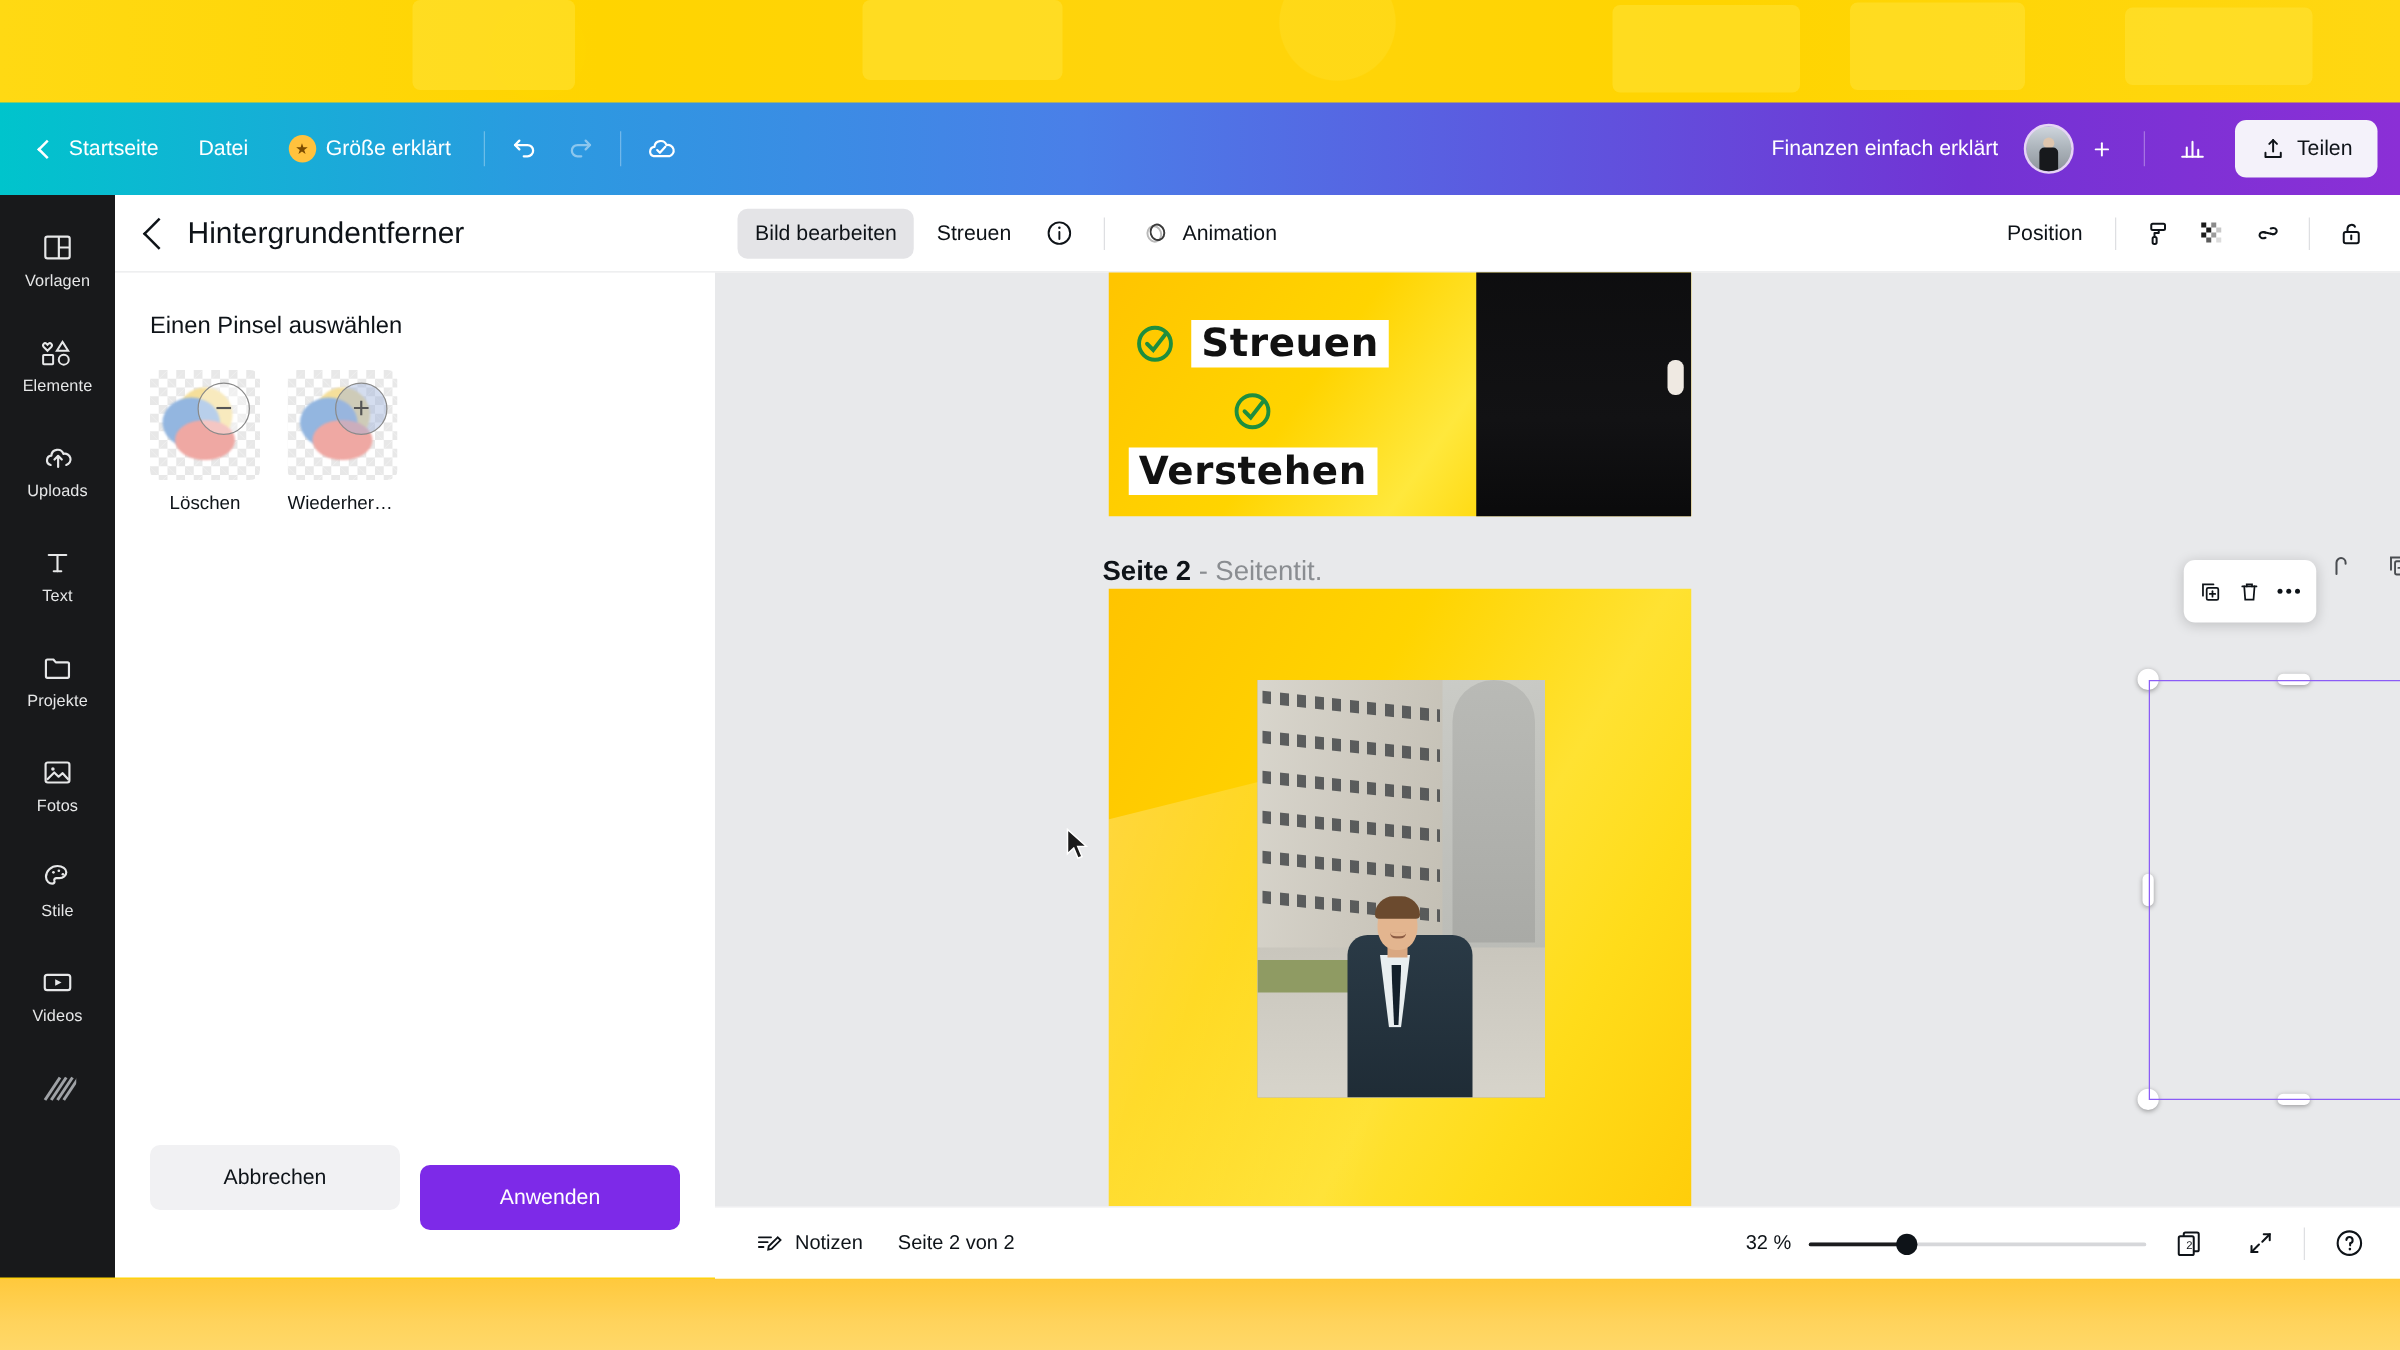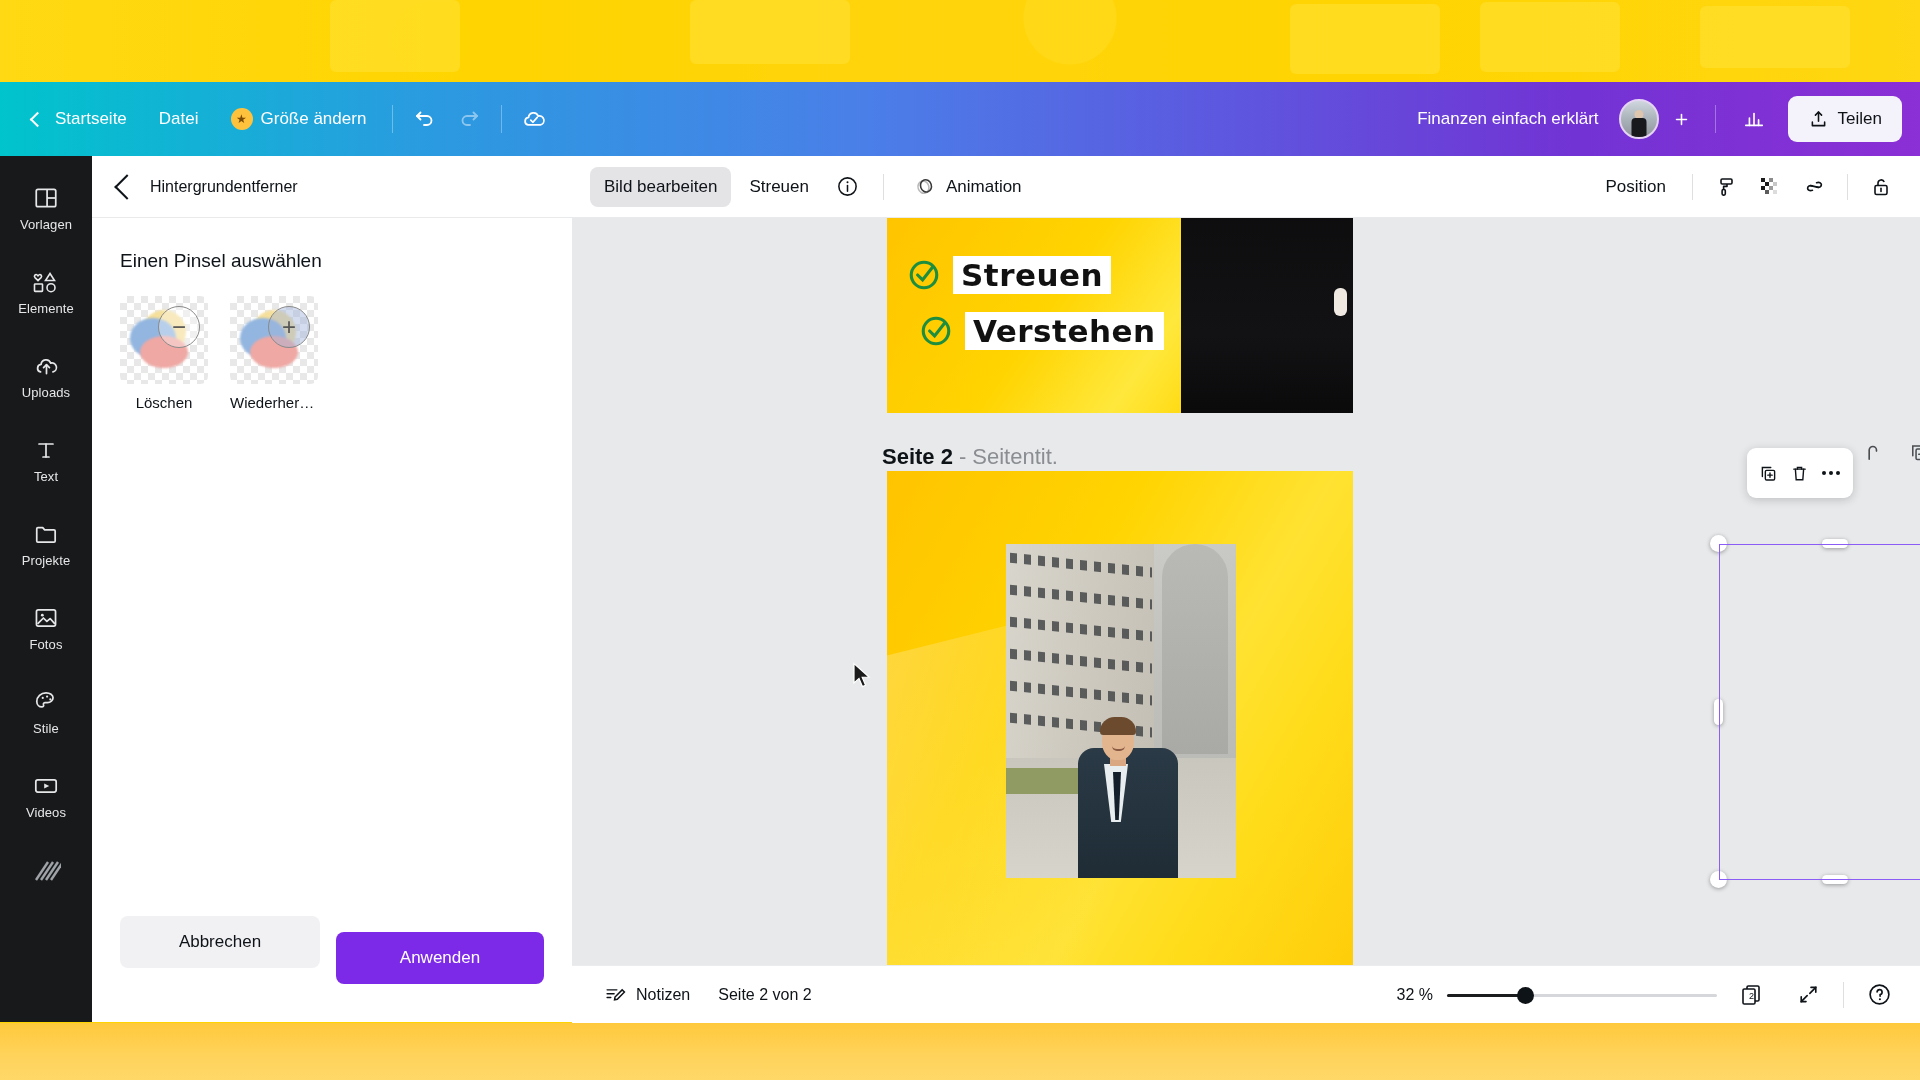--- a/index.html
+++ b/index.html
@@ -104,21 +104,21 @@
     background:#fff; display:flex; flex-direction:column;
   }
   .panel-head {
     height:62px; flex:0 0 62px; display:flex; align-items:center; gap:14px;
     padding:0 22px; border-bottom:1px solid #E9EAEC;
   }
   .panel-back {
     width:18px; height:18px; border-left:2.4px solid #0E1318; border-bottom:2.4px solid #0E1318;
     transform:rotate(45deg); margin-left:4px; cursor:pointer;
   }
-  .panel-title { font-size:16px; color:#0E1318; font-weight:400;text-align:right; }
+  .panel-title { font-size:24px; color:#0E1318; font-weight:400;text-align:right; }
   .panel-body { flex:1; padding:32px 28px 0 28px; }
   .panel-sub { font-size:19px; color:#0E1318; font-weight:500; margin-bottom:24px; }
   .brush-row { display:flex; gap:22px; }
   .brush { width:88px; cursor:pointer; }
   .brush-thumb {
     width:88px; height:88px; border-radius:8px; position:relative; overflow:hidden;
     background-image:
       linear-gradient(45deg,#e8e8e8 25%, transparent 25%),
       linear-gradient(-45deg,#e8e8e8 25%, transparent 25%),
       linear-gradient(45deg,transparent 75%, #e8e8e8 75%),
@@ -380,21 +380,21 @@
   <div class="hdr-left">
     <div class="hdr-btn">
       <span class="chev-left"></span>
       <span>Startseite</span>
     </div>
     <div class="hdr-btn">
       <span>Datei</span>
     </div>
     <div class="hdr-btn">
       <span class="crown">★</span>
-      <span>Größe ändern</span>
+      <span>Größe erklärt</span>
     </div>
     <div class="hdr-divider"></div>
     <div class="icon-btn">
       <svg width="24" height="24" viewBox="0 0 24 24" fill="none" stroke="#fff" stroke-width="1.8" stroke-linecap="round" stroke-linejoin="round">
         <path d="M4 9h10a4.5 4.5 0 0 1 0 9h-3"></path>
           <polyline points="7.5,5.5 4,9 7.5,12.5"></polyline>
       </svg>
     </div>
     <div class="icon-btn disabled">
       <svg width="24" height="24" viewBox="0 0 24 24" fill="none" stroke="#fff" stroke-width="1.8" stroke-linecap="round" stroke-linejoin="round">
@@ -641,21 +641,21 @@
       <div class="p1-suit">
           <span class="hand"></span>
         </div>
       <div class="p1-line" style="left:20px; top:48px;">
         <svg class="tick" viewBox="0 0 24 24" fill="none" stroke="#1E8E3E" stroke-width="2.2" stroke-linecap="round">
           <circle cx="12" cy="12" r="9"></circle>
             <polyline points="7.5,12 11,15.5 18,6.5"></polyline>
         </svg>
         <span class="p1-text">Streuen</span>
       </div>
-      <div class="p1-line" style="left:32px; top:104px;">
+      <div class="p1-line" style="left:16px; top:104px;flex-direction:column;">
         <svg class="tick" viewBox="0 0 24 24" fill="none" stroke="#1E8E3E" stroke-width="2.2" stroke-linecap="round">
           <circle cx="12" cy="12" r="9"></circle>
             <polyline points="7.5,12 11,15.5 18,6.5"></polyline>
         </svg>
         <span class="p1-text">Verstehen</span>
       </div>
     </div>
 
     <div class="page-label">
       <b>Seite 2</b>

